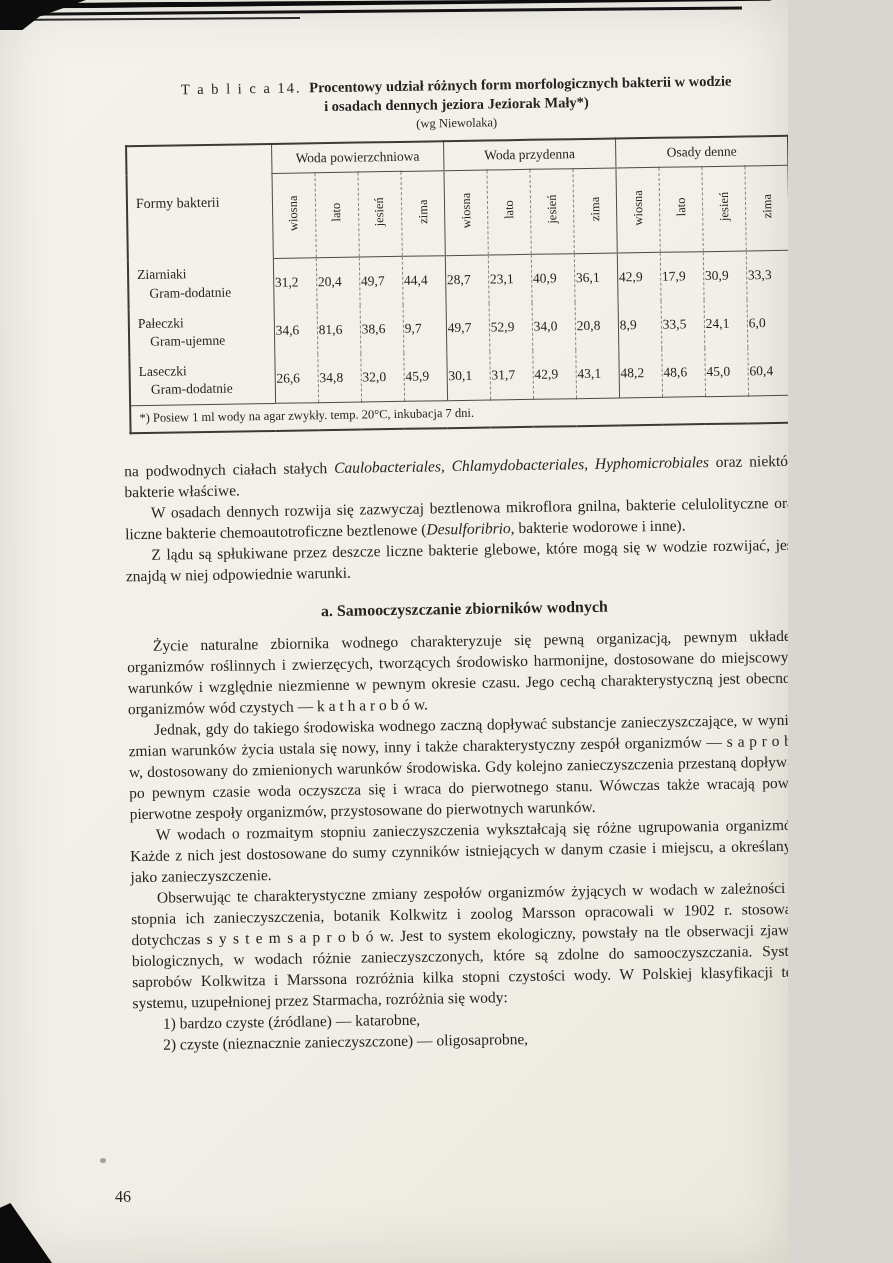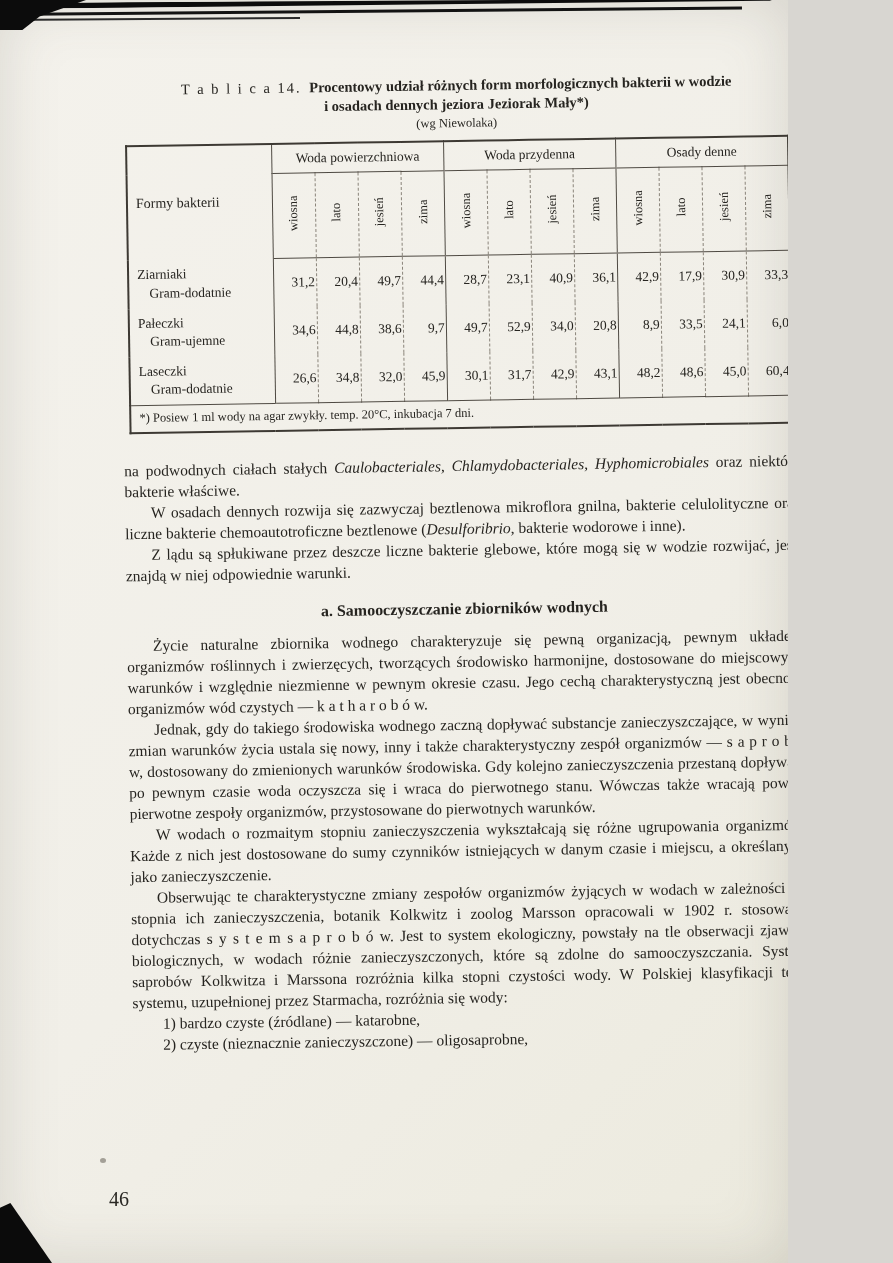--- a/index.html
+++ b/index.html
@@ -88,41 +88,41 @@
   .vert {
     writing-mode: vertical-rl; transform: rotate(180deg);
     font-size: 12.5px; line-height: 1; display: inline-block; white-space: nowrap;
   }
   td.rowlabel {
     vertical-align: middle; padding: 4px 4px 4px 8px; font-size: 13.5px;
     border-right: 1px solid #4f4a43; line-height: 1.35;
   }
   td.rowlabel .sub { display: block; padding-left: 12px; }
   td.val {
-    text-align: right; vertical-align: middle; font-size: 13.5px;
+    text-align: left; vertical-align: middle; font-size: 13.5px;
     height: 46px; border-left: 1px dashed #8a847a;
   }
   tfoot td {
     border-top: 1px solid #4f4a43; font-size: 12.5px; padding: 5px 8px 6px 8px;
   }
 
   
   .bodytext { margin-top: 26px; font-size: 15.5px; line-height: 21px; text-align: justify; }
   .bodytext p { margin: 0; }
   .bodytext p.indent { text-indent: 26px; }
   .bodytext i { font-style: italic; }
   h3.section {
     text-align: center; font-size: 16px; font-weight: bold;
     margin: 17px 0 11px 0;
   }
   .list-item { padding-left: 30px; margin: 0; }
 
   .pagenum {
-    position: absolute; left: 109px; top: 1188px;
-    font-size: 20px; color: #2a2824;
+    position: absolute; left: 115px; top: 1188px;
+    font-size: 16px; color: #2a2824;
   }
 </style>
 </head>
 <body>
 
 <div class="page">
 
   <div class="scan-bar1"></div>
   <div class="scan-bar2"></div>
   <div class="scan-bar3"></div>
@@ -182,21 +182,21 @@
           <td class="val">17,9</td>
           <td class="val">30,9</td>
           <td class="val">33,3</td>
         </tr>
         <tr>
           <td class="rowlabel">
             <span>Pałeczki</span>
             <span class="sub">Gram-ujemne</span>
           </td>
           <td class="val grp-start">34,6</td>
-          <td class="val">44,8</td>
+          <td class="val">81,6</td>
           <td class="val">38,6</td>
           <td class="val">9,7</td>
           <td class="val grp-start">49,7</td>
           <td class="val">52,9</td>
           <td class="val">34,0</td>
           <td class="val">20,8</td>
           <td class="val grp-start">8,9</td>
           <td class="val">33,5</td>
           <td class="val">24,1</td>
           <td class="val">6,0</td>

